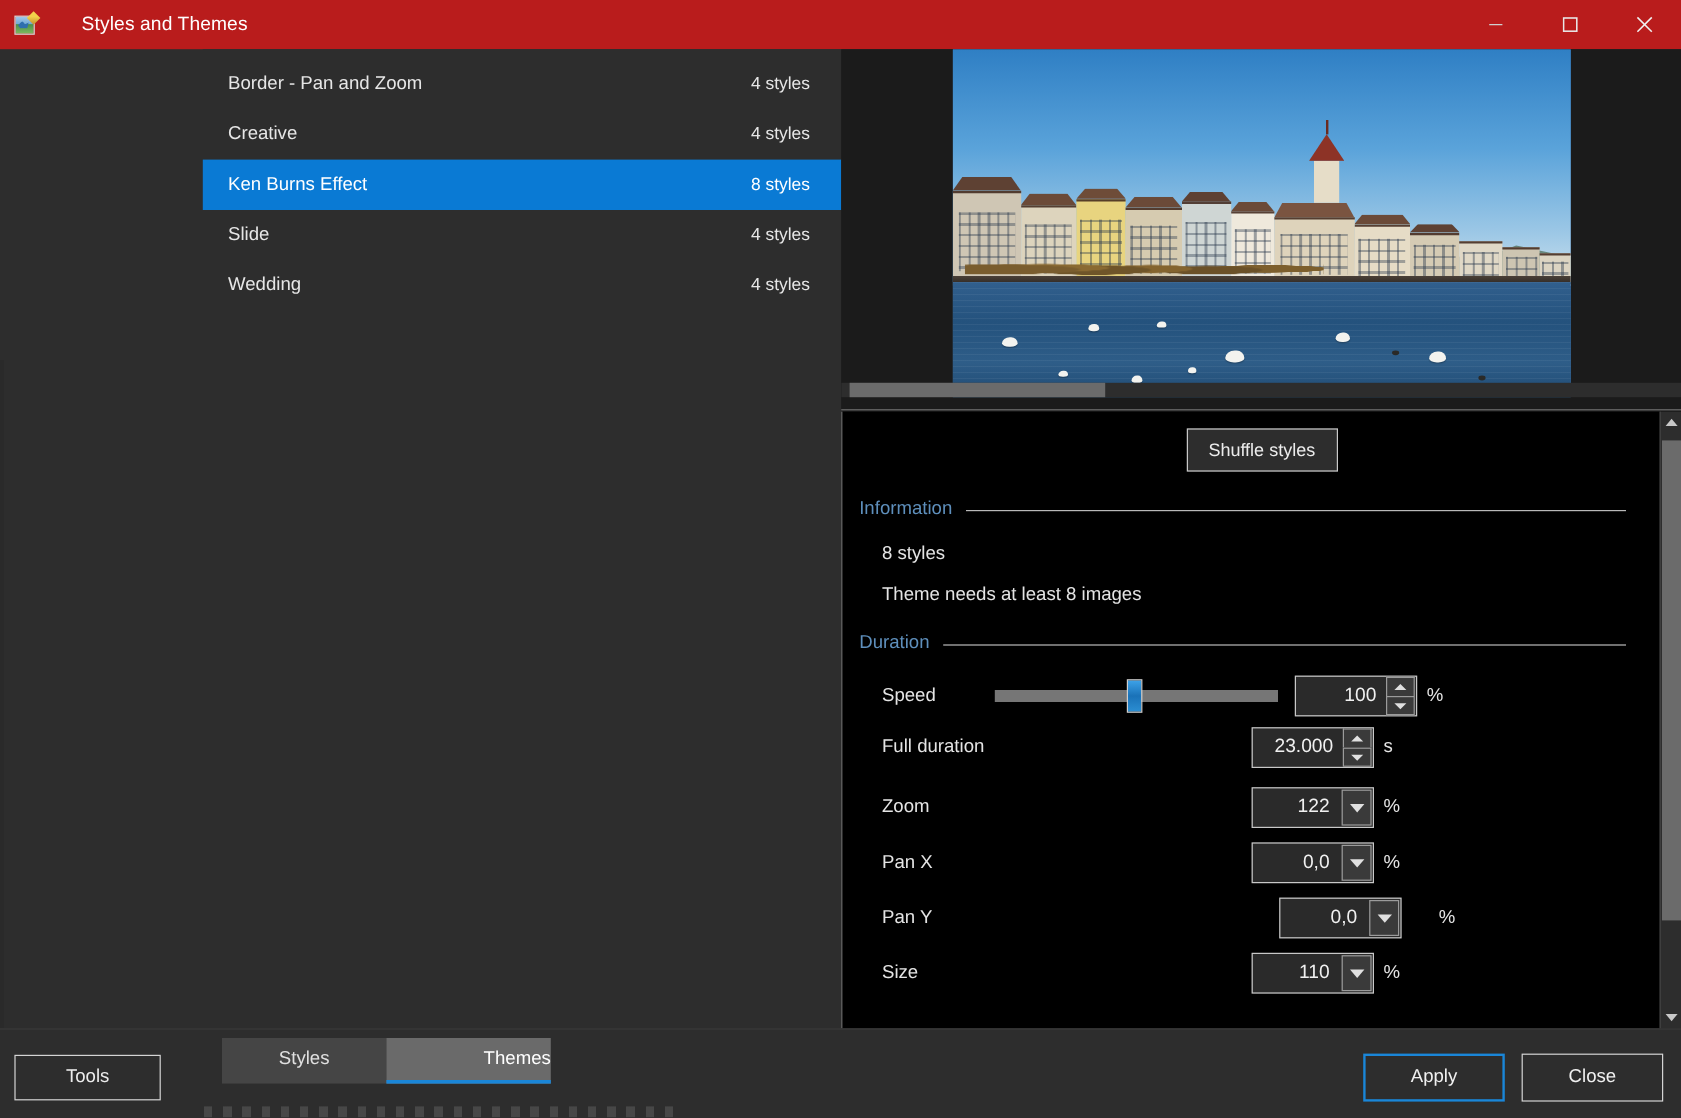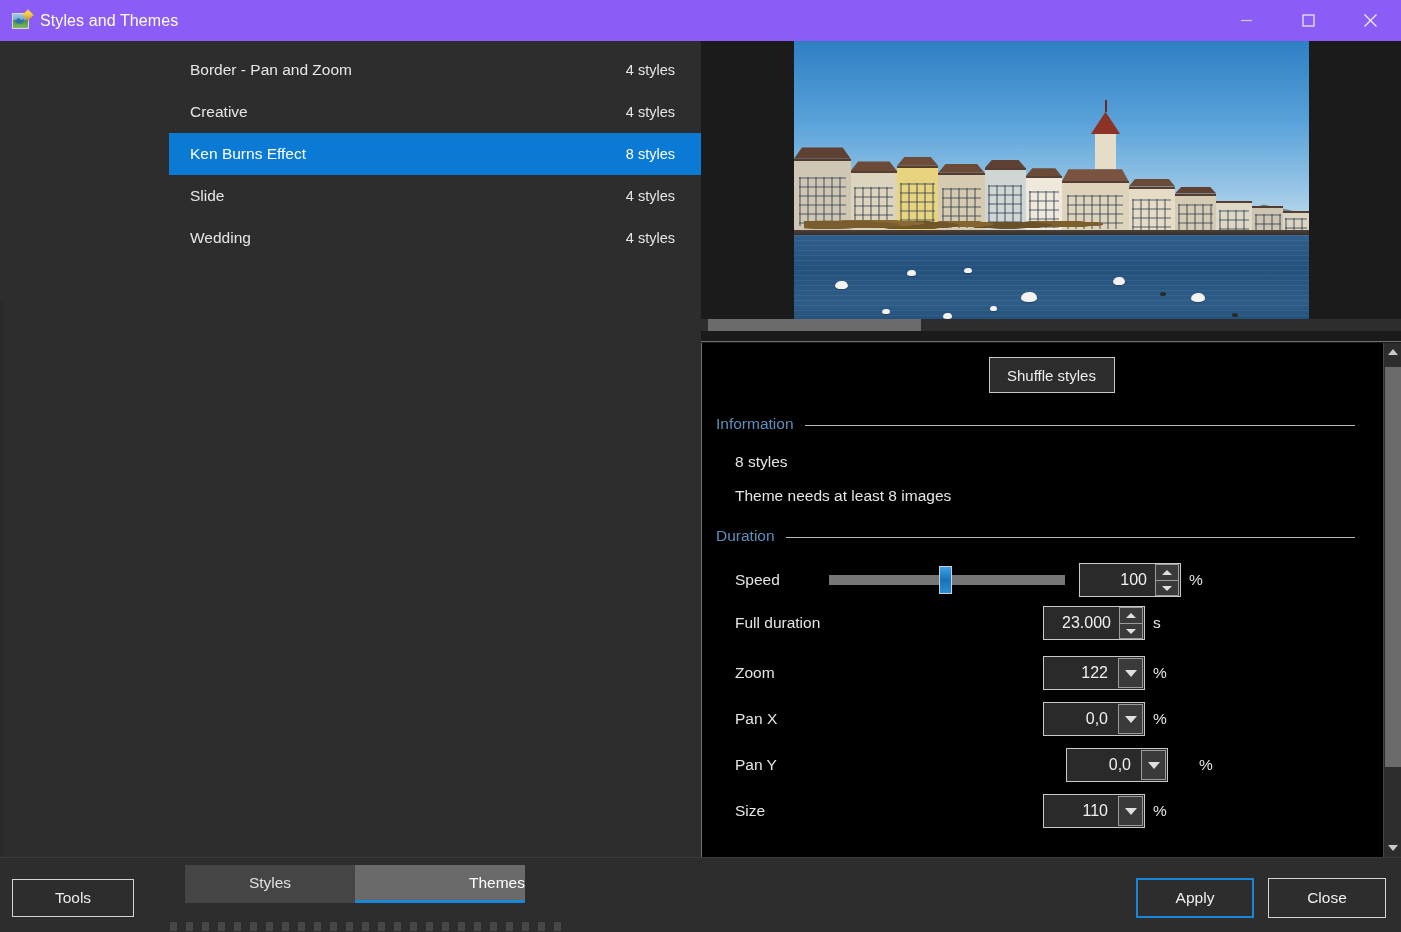--- a/index.html
+++ b/index.html
@@ -14,22 +14,22 @@
   #app {
     position: relative;
     width: 1401px; height: 932px;
     background: #2d2d2d;
   }
 
   
   .titlebar {
     position: absolute; left: 0; top: 0;
     width: 1401px; height: 41px;
-    background: #8b5cf6;
-    display: flex; align-items: center;
+    background: #b91c1c;
+    display: flex; align-items: center; gap: 28px;
   }
   .title-icon {
     width: 18px; height: 18px;
     margin-left: 12px; margin-right: 10px;
     position: relative;
     flex: 0 0 auto;
   }
   .title-icon .frame {
     position: absolute; left: 0; top: 1px;
     width: 17px; height: 16px;
@@ -365,21 +365,21 @@
     border: 1px solid #d4d4d4;
     color: #ececec; font-size: 15.5px;
     display: flex; align-items: center; justify-content: center;
     cursor: pointer;
   }
   .tabs {
     position: absolute; left: 185px; top: 865px;
     display: flex;
   }
   .tab {
-    width: 170px; height: 38px;
+    width: 137px; height: 38px;
     background: #454545;
     color: #e0e0e0; font-size: 15.5px;
     display: flex; align-items: center; justify-content: center;
     border-bottom: 3px solid transparent;
     cursor: pointer;
   }
   .tab.active {
     background: #6a6a6a;
     color: #ffffff;
     border-bottom-color: #1a86d8;

